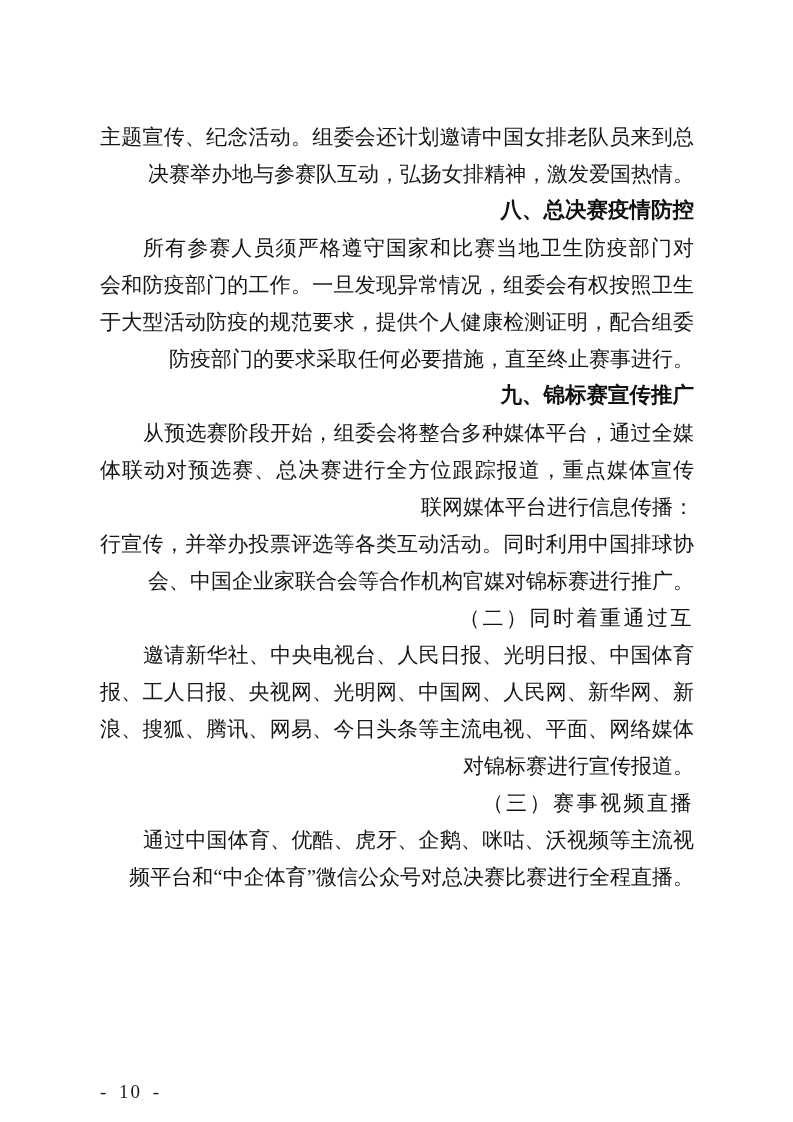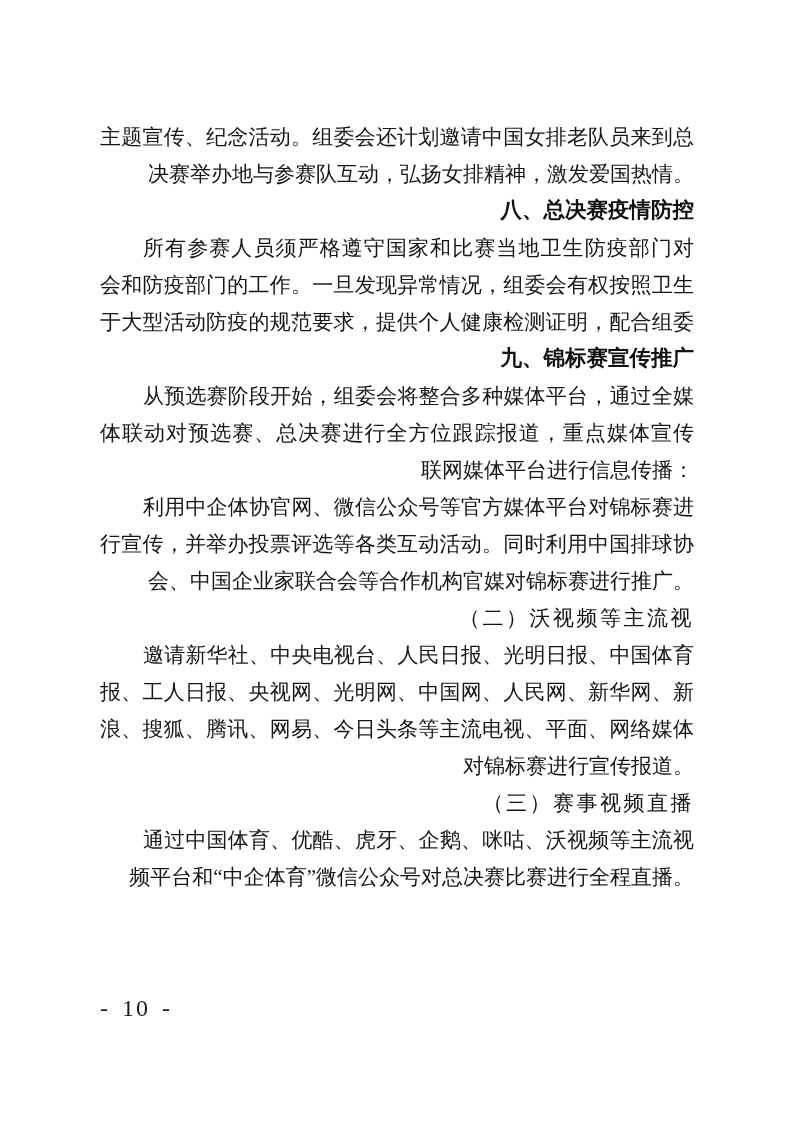--- a/index.html
+++ b/index.html
@@ -47,49 +47,49 @@
     color: #111111;
   }
   .h2 {
     text-indent: 41px;
     letter-spacing: 2.5px;
     color: #141414;
   }
   .footer {
     position: absolute;
     left: 100px;
-    top: 995px;
+    top: 1079px;
     height: 26px;
     line-height: 26px;
-    font-size: 24px;
+    font-size: 19px;
     font-family: "Liberation Serif", "DejaVu Serif", serif;
     color: #1a1a1a;
     letter-spacing: 2px;
     word-spacing: 4px;
   }
 </style>
 </head>
 <body>
 
 <div class="page">
   <div class="content">
       <div class="line just">主题宣传、纪念活动。组委会还计划邀请中国女排老队员来到总</div>
       <div class="line">决赛举办地与参赛队互动，弘扬女排精神，激发爱国热情。</div>
       <div class="line h1">八、总决赛疫情防控</div>
       <div class="line just p-first">所有参赛人员须严格遵守国家和比赛当地卫生防疫部门对</div>
       <div class="line just">会和防疫部门的工作。一旦发现异常情况，组委会有权按照卫生</div>
       <div class="line just">于大型活动防疫的规范要求，提供个人健康检测证明，配合组委</div>
+      <div class="line">防疫部门的要求采取任何必要措施，直至终止赛事进行。</div>
       <div class="line h1">九、锦标赛宣传推广</div>
       <div class="line just p-first">从预选赛阶段开始，组委会将整合多种媒体平台，通过全媒</div>
       <div class="line just">体联动对预选赛、总决赛进行全方位跟踪报道，重点媒体宣传</div>
       <div class="line">联网媒体平台进行信息传播：</div>
-      <div class="line just p-first">利用中企体协官网、微信公众号等官方媒体平台对锦标赛进</div>
       <div class="line just">行宣传，并举办投票评选等各类互动活动。同时利用中国排球协</div>
       <div class="line">会、中国企业家联合会等合作机构官媒对锦标赛进行推广。</div>
-      <div class="line h2">（二）沃视频等主流视</div>
+      <div class="line h2">（二）同时着重通过互</div>
       <div class="line just p-first">邀请新华社、中央电视台、人民日报、光明日报、中国体育</div>
       <div class="line just">报、工人日报、央视网、光明网、中国网、人民网、新华网、新</div>
       <div class="line just">浪、搜狐、腾讯、网易、今日头条等主流电视、平面、网络媒体</div>
       <div class="line">对锦标赛进行宣传报道。</div>
       <div class="line h2">（三）赛事视频直播</div>
       <div class="line just p-first">通过中国体育、优酷、虎牙、企鹅、咪咕、沃视频等主流视</div>
       <div class="line">频平台和“中企体育”微信公众号对总决赛比赛进行全程直播。</div>
     </div>
   <div class="footer">- 10 -</div>
 </div>

